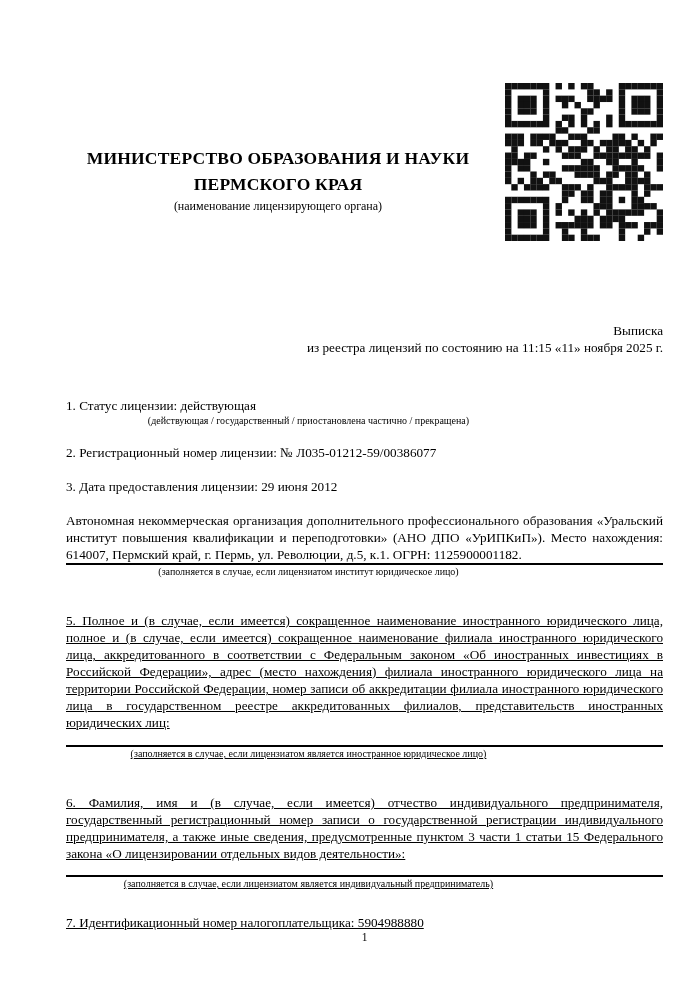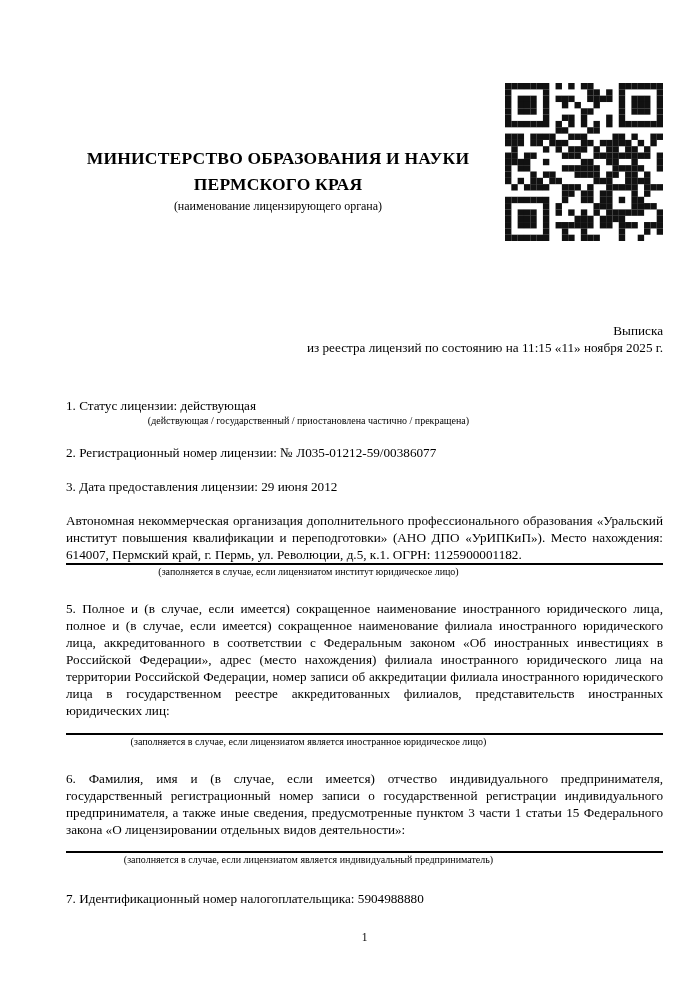--- a/index.html
+++ b/index.html
@@ -59,22 +59,22 @@
   }
   
   .item { margin-top: 17px; }
   .item p {
     margin: 0;
     font-size: 13.2px;
     line-height: 17px;
     text-align: justify;
   }
   .item-1 { margin-top: 41px; }
-  .item-5, .item-6 { margin-top: 22px; }
-  .item-7 { margin-top: 24px; }
+  .item-5, .item-6 { margin-top: 34px; text-decoration: underline; }
+  .item-7 { margin-top: 24px; text-decoration: underline; }
   .fill-rule {
     border: none;
     border-top: 2px solid #000000;
     margin: 0;
     width: 597px;
   }
   .rule-gap-5 { margin-top: 14px; }
   .rule-gap-6 { margin-top: 13px; }
   .caption {
     width: 485px;

